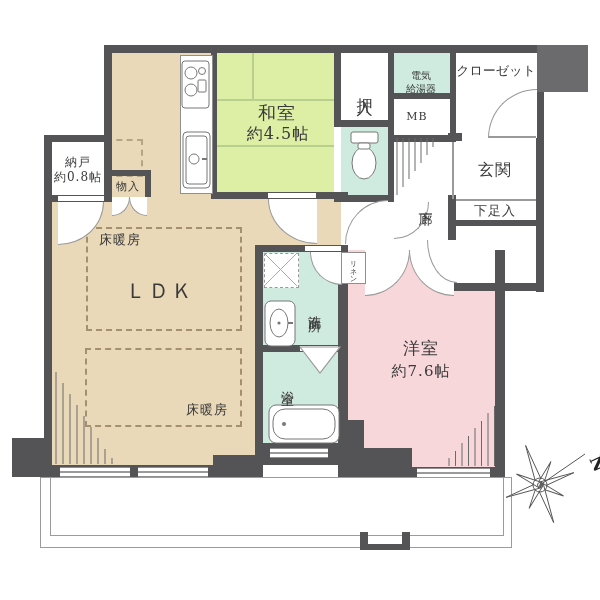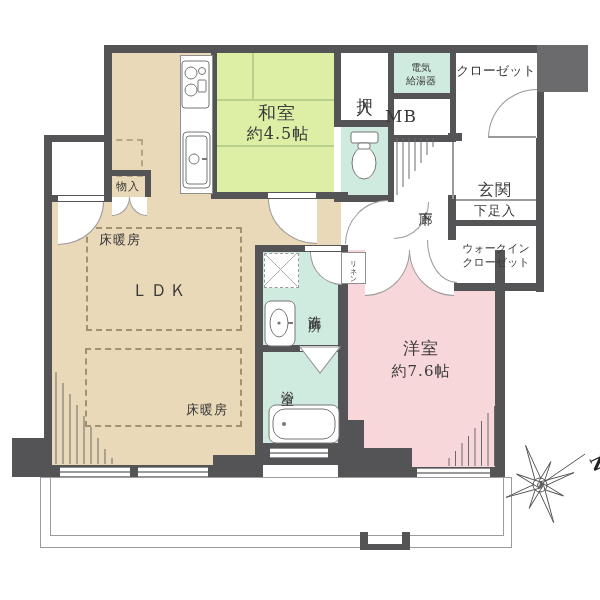--- a/index.html
+++ b/index.html
@@ -226,39 +226,39 @@
       <g transform="rotate(295 53 48)">
           <polygon points="53,22 50,48 56,48"></polygon>
         </g>
     </g>
     <line x1="53" y1="48" x2="98" y2="17" stroke="#555" stroke-width="1"></line>
     <circle cx="53" cy="48" r="7" fill="none" stroke="#555"></circle>
     <circle cx="53" cy="48" r="2.5" fill="none" stroke="#555"></circle>
     <text x="102" y="22" font-size="17" font-weight="bold" fill="#222" transform="rotate(65 102 22)">N</text>
   </svg>
 
+  <div class="lbl" style="left:78px;top:170px;font-size:12px;">
+    <span>納戸</span><br>
+    <span>約0.8帖</span>
+  </div>
   <div class="lbl" style="left:128px;top:187px;font-size:11px;">物入</div>
   <div class="lbl" style="left:120px;top:240px;font-size:13px;">床暖房</div>
   <div class="lbl" style="left:207px;top:410px;font-size:13px;">床暖房</div>
-  <div class="lbl" style="left:160px;top:291px;font-size:17px;letter-spacing:2px;">ＬＤＫ</div>
+  <div class="lbl" style="left:160px;top:291px;font-size:21px;letter-spacing:2px;">ＬＤＫ</div>
   <div class="lbl" style="left:277px;top:113px;font-size:18px;">和室</div>
   <div class="lbl" style="left:278px;top:134px;font-size:16px;">約4.5帖</div>
   <div class="vlbl" style="left:364px;top:87px;font-size:16px;">押入</div>
-  <div class="lbl" style="left:421px;top:74px;font-size:10px;letter-spacing:0;">
+  <div class="lbl" style="left:421px;top:82px;font-size:10px;letter-spacing:0;">
     <span>電気</span><br>
     <span>給湯器</span>
   </div>
-  <div class="lbl" style="left:401px;top:117px;font-size:17px;">MB</div>
+  <div class="lbl" style="left:417px;top:117px;font-size:11px;">MB</div>
   <div class="lbl" style="left:496px;top:71px;font-size:13px;letter-spacing:0;">クローゼット</div>
-  <div class="lbl" style="left:495px;top:170px;font-size:16px;margin-top:20px;">玄関</div>
+  <div class="lbl" style="left:495px;top:170px;font-size:16px;">玄関</div>
   <div class="lbl" style="left:495px;top:211px;font-size:13px;">下足入</div>
-  <div class="lbl" style="left:496px;top:256px;font-size:11px;letter-spacing:0;">
-    <span>ウォークイン</span><br>
-    <span>クローゼット</span>
-  </div>
   <div class="vlbl" style="left:426px;top:202px;font-size:14px;">廊下</div>
   <div class="vlbl" style="left:353px;top:267px;font-size:7px;letter-spacing:0;">リネン</div>
   <div class="vlbl" style="left:314px;top:308px;font-size:13px;">洗面所</div>
   <div class="vlbl" style="left:287px;top:382px;font-size:13px;">浴室</div>
   <div class="lbl" style="left:421px;top:349px;font-size:17px;">洋室</div>
   <div class="lbl" style="left:421px;top:371px;font-size:15px;">約7.6帖</div>
 
 </div>
 
 </body></html>

